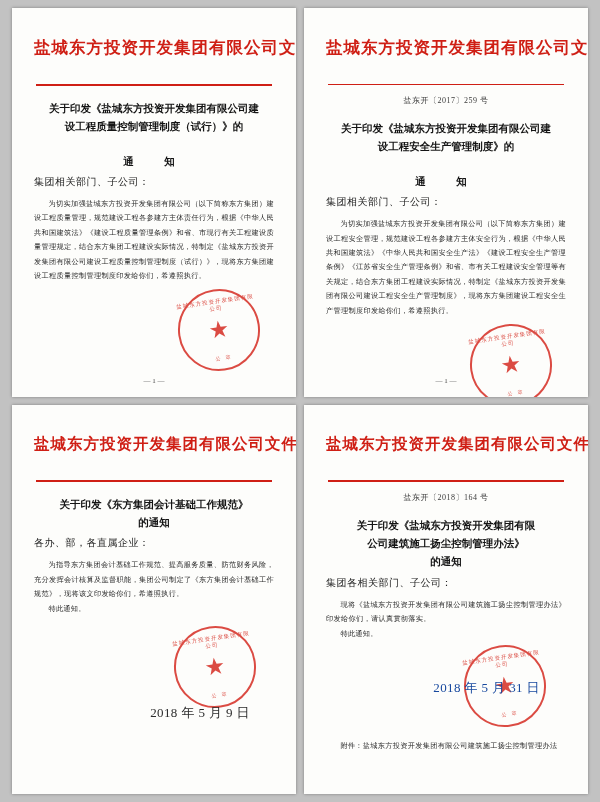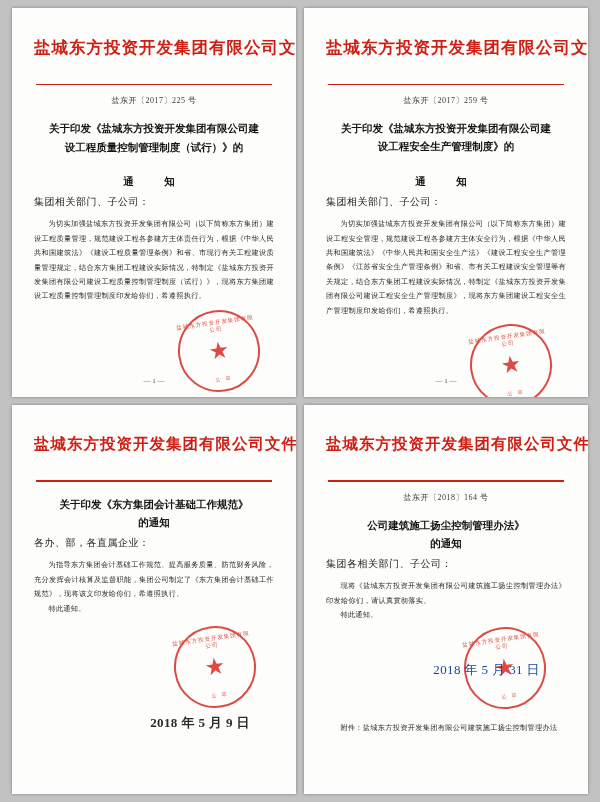--- a/index.html
+++ b/index.html
@@ -162,21 +162,20 @@
 </style>
 </head>
 <body>
 
 <div class="page">
   <div class="grid">
 
     <div class="doc tl">
       <div class="letterhead">盐城东方投资开发集团有限公司文件</div>
       <div class="rule"></div>
-      <div class="docnum">盐东开〔2017〕225 号</div>
       <div class="title">
         <span class="l1">关于印发《盐城东方投资开发集团有限公司建</span>
         <span class="l2">设工程质量控制管理制度（试行）》的</span>
         <span class="tz">通　知</span>
       </div>
       <div class="recipient">集团相关部门、子公司：</div>
       <div class="body">
         <p>为切实加强盐城东方投资开发集团有限公司（以下简称东方集团）建设工程质量管理，规范建设工程各参建方主体责任行为，根据《中华人民共和国建筑法》《建设工程质量管理条例》和省、市现行有关工程建设质量管理规定，结合东方集团工程建设实际情况，特制定《盐城东方投资开发集团有限公司建设工程质量控制管理制度（试行）》，现将东方集团建设工程质量控制管理制度印发给你们，希遵照执行。</p>
       </div>
       <div class="sign-block">
@@ -223,30 +222,31 @@
       <div class="body">
         <p>为指导东方集团会计基础工作规范、提高服务质量、防范财务风险，充分发挥会计核算及监督职能，集团公司制定了《东方集团会计基础工作规范》，现将该文印发给你们，希遵照执行。</p>
         <p>特此通知。</p>
       </div>
       <div class="sign-block">
         <div class="seal" style="right:18px; top:6px;">
           <div class="sealtext">盐城东方投资开发集团有限公司</div>
           <div class="star">★</div>
           <div class="sealbottom">公　章</div>
         </div>
-        <div class="datestamp" style="right:24px; top:94px;font-weight:bold;">2018 年 5 月 9 日</div>
+        <div class="datestamp" style="right:24px; top:84px;">2018 年 5 月 9 日</div>
       </div>
       <div class="pagenum"></div>
     </div>
 
     <div class="doc br">
       <div class="letterhead">盐城东方投资开发集团有限公司文件</div>
       <div class="rule"></div>
       <div class="docnum">盐东开〔2018〕164 号</div>
       <div class="title">
+        <span class="l1">关于印发《盐城东方投资开发集团有限</span>
         <span class="l2">公司建筑施工扬尘控制管理办法》</span>
         <span class="l2">的通知</span>
       </div>
       <div class="recipient">集团各相关部门、子公司：</div>
       <div class="body">
         <p>现将《盐城东方投资开发集团有限公司建筑施工扬尘控制管理办法》印发给你们，请认真贯彻落实。</p>
         <p>特此通知。</p>
       </div>
       <div class="sign-block">
         <div class="seal" style="right:20px; top:0px;">

